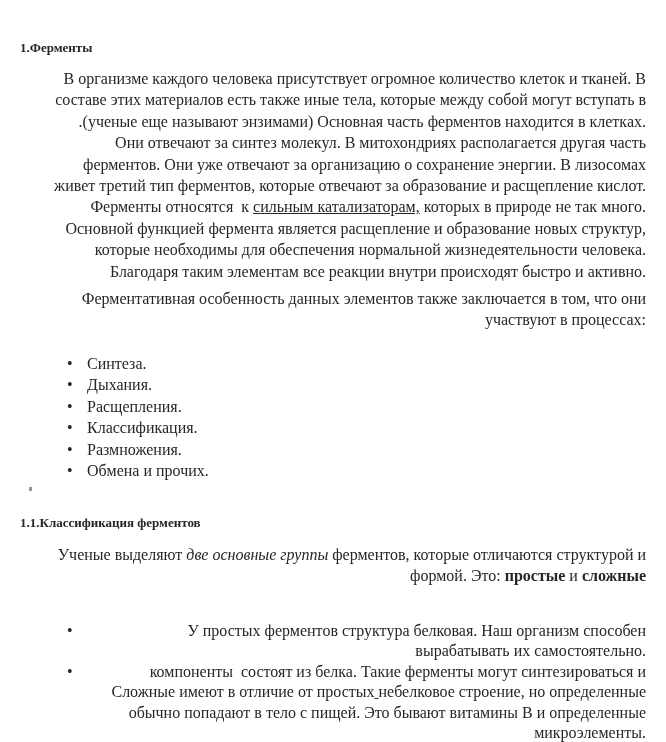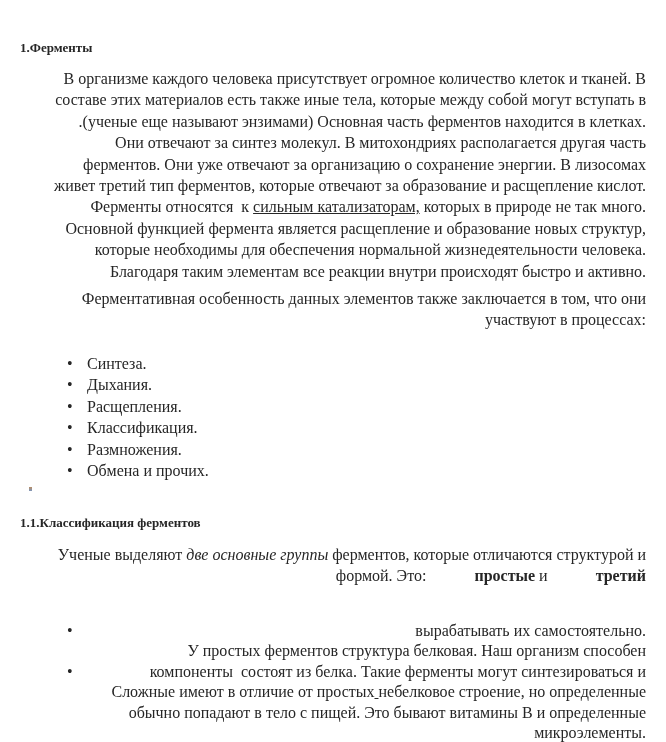--- a/index.html
+++ b/index.html
@@ -20,21 +20,21 @@
     text-align: left;
     line-height: 22px;
   }
   .line { white-space: pre; overflow: hidden; }
   .para .line, .list .line { line-height: 21.4px; text-align: right; }
   .p1 { margin-top: 9px; }
   .p2 { }
   .p3 { margin-top: 6px; }
   .u { text-decoration: underline; }
   .i { font-style: italic; }
-  .b { font-weight: bold; margin-left: 44px; }
+  .b { font-weight: bold; }
   ul.list { list-style: none; padding-left: 47px; }
   ul.list li { position: relative; padding-left: 20px; }
   ul.list li::before {
     content: "\2022";
     position: absolute;
     left: 0;
     top: 0;
     line-height: 21.4px;
   }
   ul.l1 { margin-top: 22px; }
@@ -91,27 +91,27 @@
   </ul>
 
   <div class="dotline">
     <span class="artifact"></span>
   </div>
 
   <h2 class="h h2">1.1.Классификация ферментов</h2>
 
   <div class="para p4">
     <div class="line"><span>Ученые выделяют </span><span class="i">две основные группы</span><span> ферментов, которые отличаются структурой и</span></div>
-    <div class="line"><span>формой. Это: </span><span class="b">простые</span><span> и </span><span class="b">третий</span></div>
+    <div class="line"><span>формой. Это: </span><span class="b">простые</span><span> и </span><span class="b">сложные</span></div>
   </div>
 
   <ul class="list l2">
     <li>
+      <div class="line">У простых ферментов структура белковая. Наш организм способен</div>
       <div class="line">вырабатывать их самостоятельно.</div>
-      <div class="line">У простых ферментов структура белковая. Наш организм способен</div>
     </li>
     <li>
       <div class="line">компоненты  состоят из белка. Такие ферменты могут синтезироваться и</div>
       <div class="line"><span>Сложные имеют в отличие от простых</span><span class="u">&nbsp;</span><span>небелковое строение, но определенные</span></div>
       <div class="line">обычно попадают в тело с пищей. Это бывают витамины В и определенные</div>
       <div class="line">микроэлементы.</div>
     </li>
   </ul>
 
 </div>

